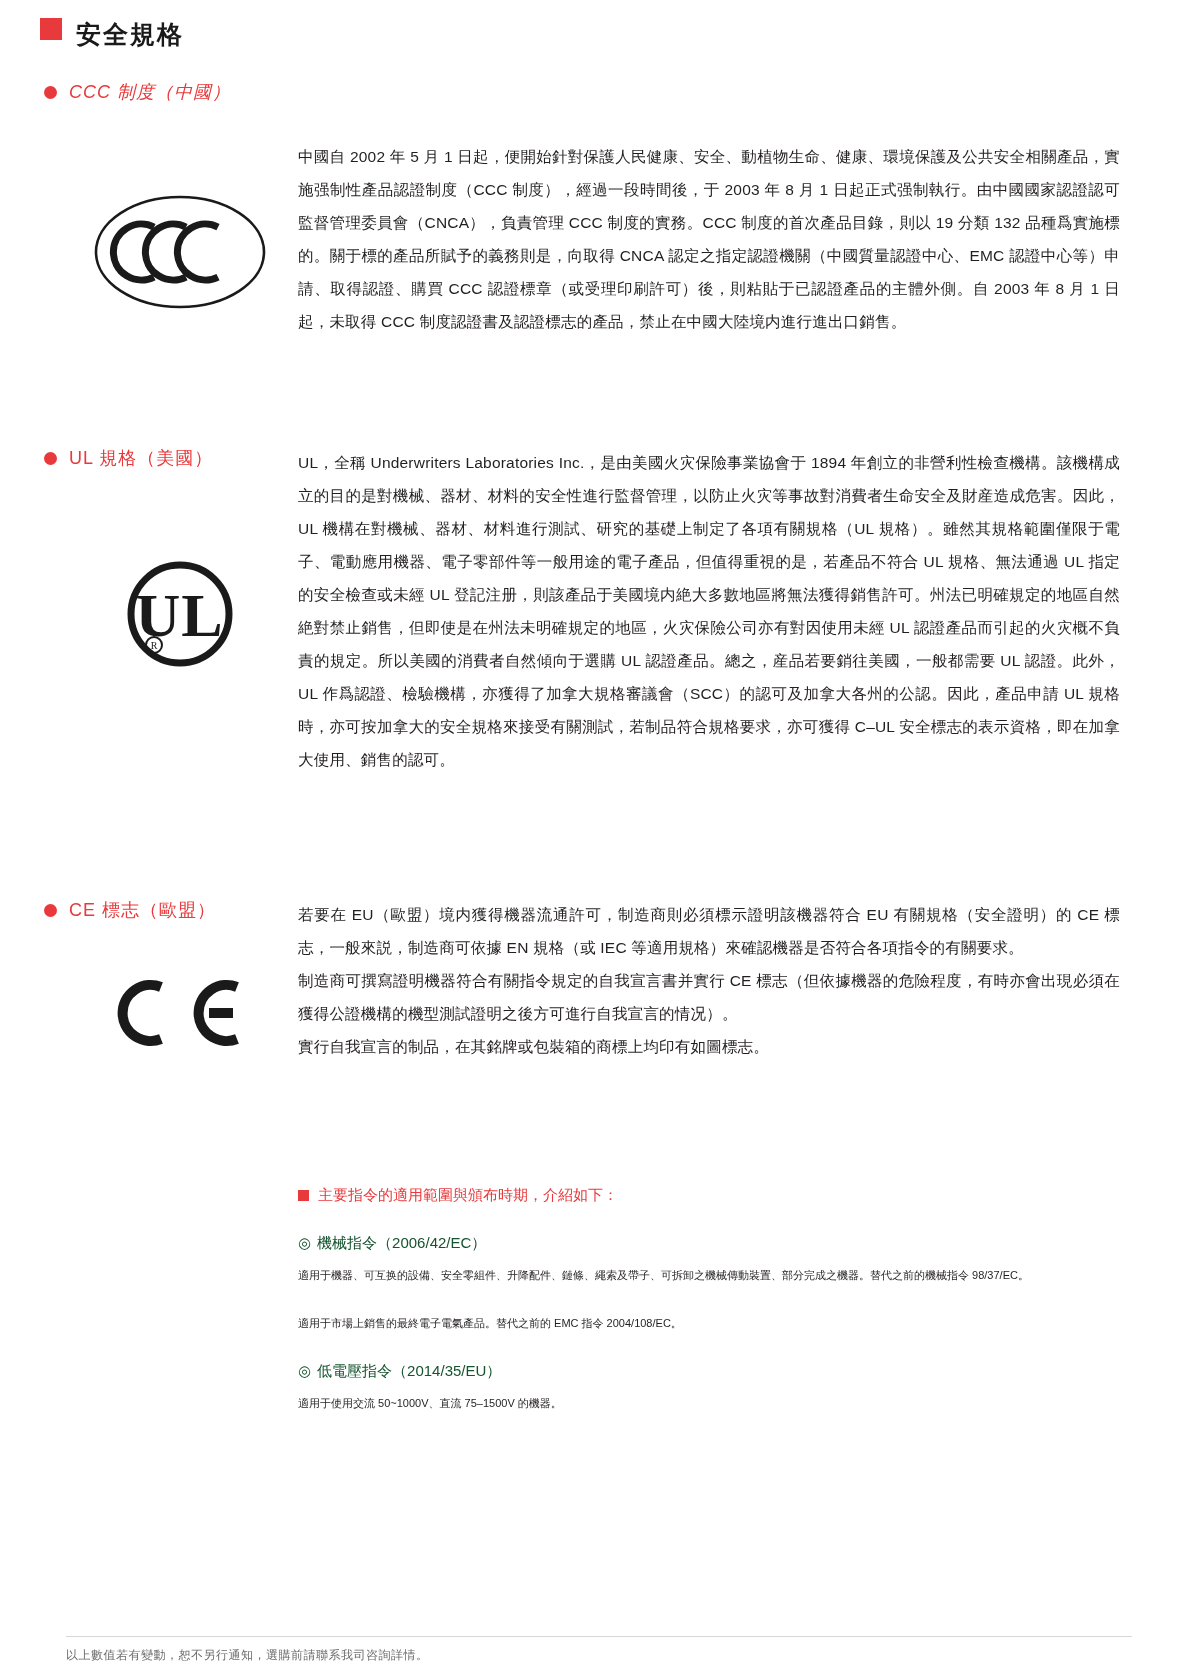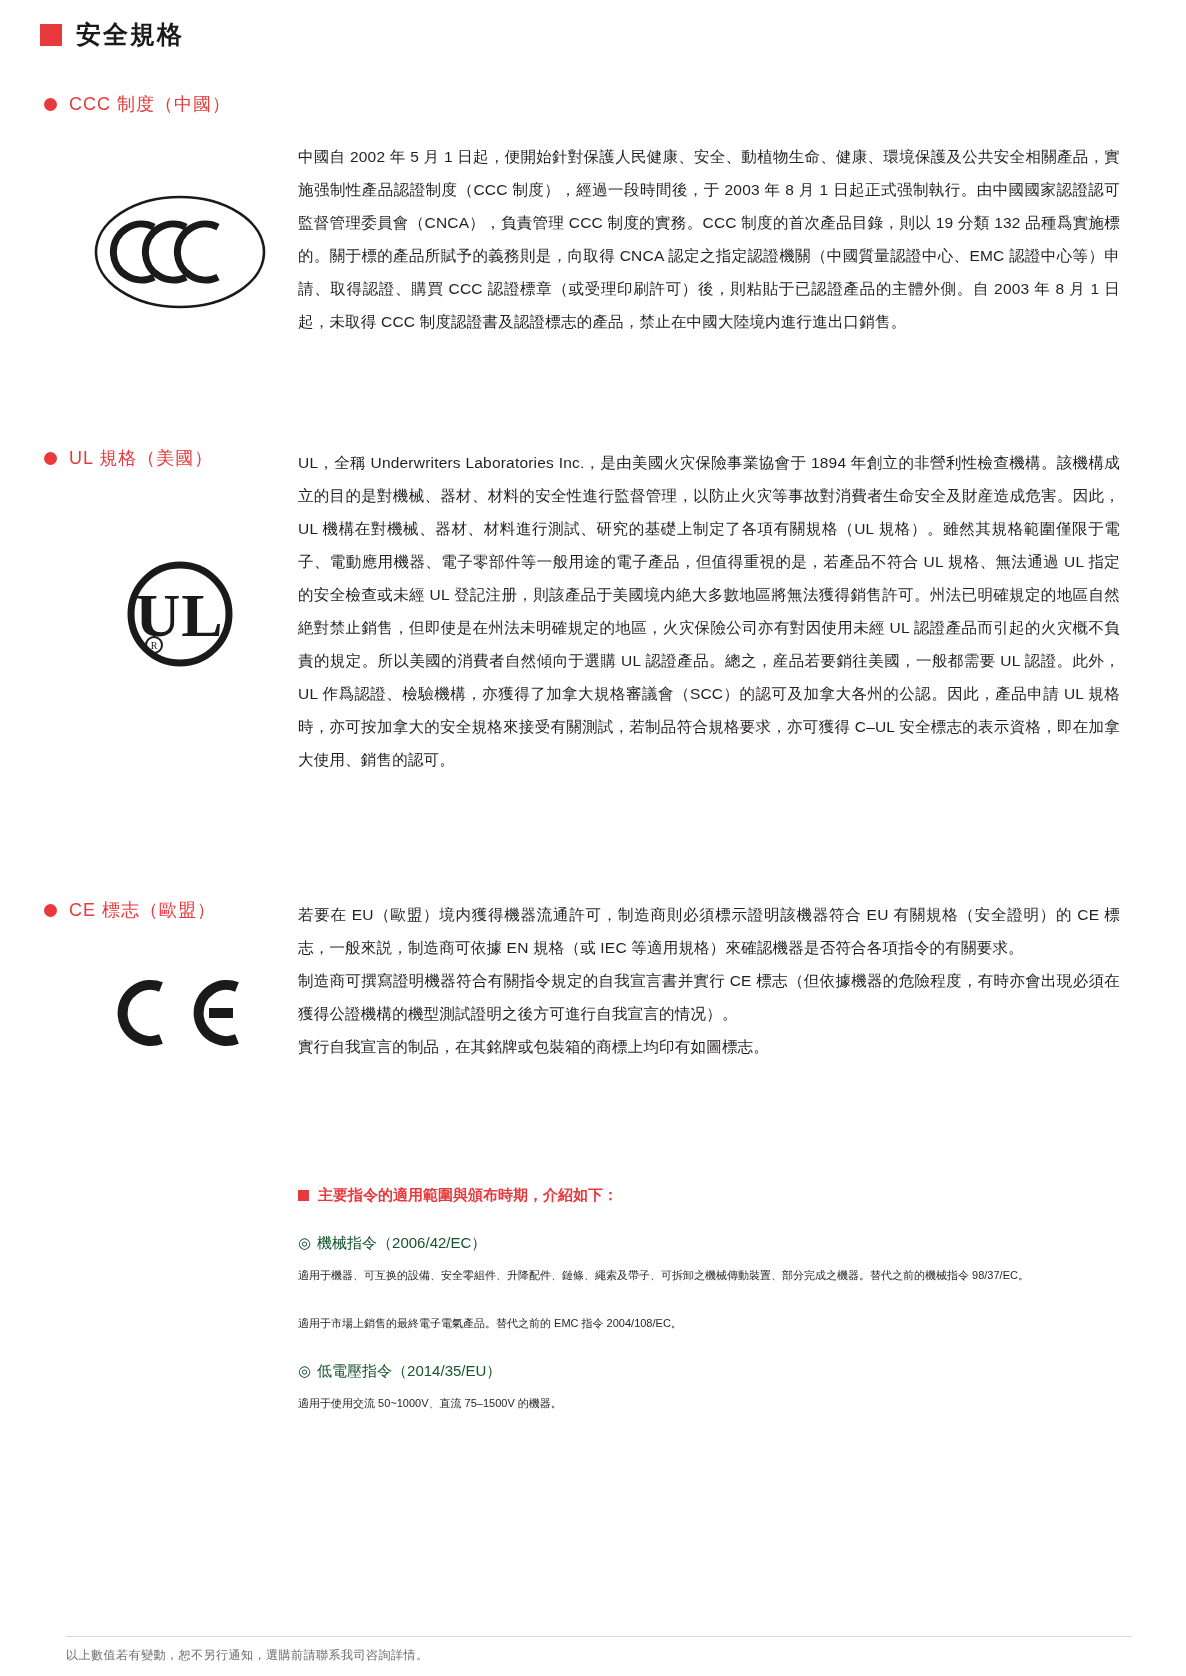--- a/index.html
+++ b/index.html
@@ -19,21 +19,21 @@
     position: relative;
     width: 1186px;
     height: 1676px;
     box-sizing: border-box;
     padding: 0;
   }
 
   
   .page-title {
     display: flex;
-    align-items: center;
+    align-items: flex-start;
     gap: 14px;
     margin: 18px 0 0 40px;
   }
   .page-title .sq {
     width: 22px;
     height: 22px;
     background: #e8393c;
     display: inline-block;
   }
   .page-title .txt {
@@ -89,21 +89,21 @@
   
   .ce-sub {
     position: absolute;
     left: 298px;
     width: 822px;
     font-size: 15px;
     line-height: 30px;
   }
   .ce-sub .hdr {
     color: #e8393c;
-    font-weight: bold;
+    font-weight: normal;
     display: flex;
     align-items: center;
     gap: 9px;
   }
   .ce-sub .hdr .minisq {
     width: 11px;
     height: 11px;
     background: #e8393c;
     display: inline-block;
     flex: none;
@@ -144,21 +144,21 @@
 </head>
 <body>
 
 <div class="page">
 
   <div class="page-title">
     <span class="sq"></span>
     <span class="txt">安全規格</span>
   </div>
 
-  <div class="sec-head" style="top:74px; left:44px;">
+  <div class="sec-head" style="top:62px; left:44px;font-style:italic;">
     <span class="dot"></span>
     <span class="lbl">CCC 制度（中國）</span>
   </div>
 
   <div class="logo-box" style="top:175px; left:80px;">
     <svg class="ccc-svg" width="176" height="118" viewBox="0 0 176 118">
       <ellipse cx="88" cy="59" rx="84" ry="55" fill="none" stroke="#1a1a1a" stroke-width="2.6"></ellipse>
       <g fill="none" stroke="#1a1a1a" stroke-width="7" stroke-linecap="butt">
         <path d="M62 34 A28 28 0 1 0 62 84"></path>
         <path d="M94 34 A28 28 0 1 0 94 84"></path>

